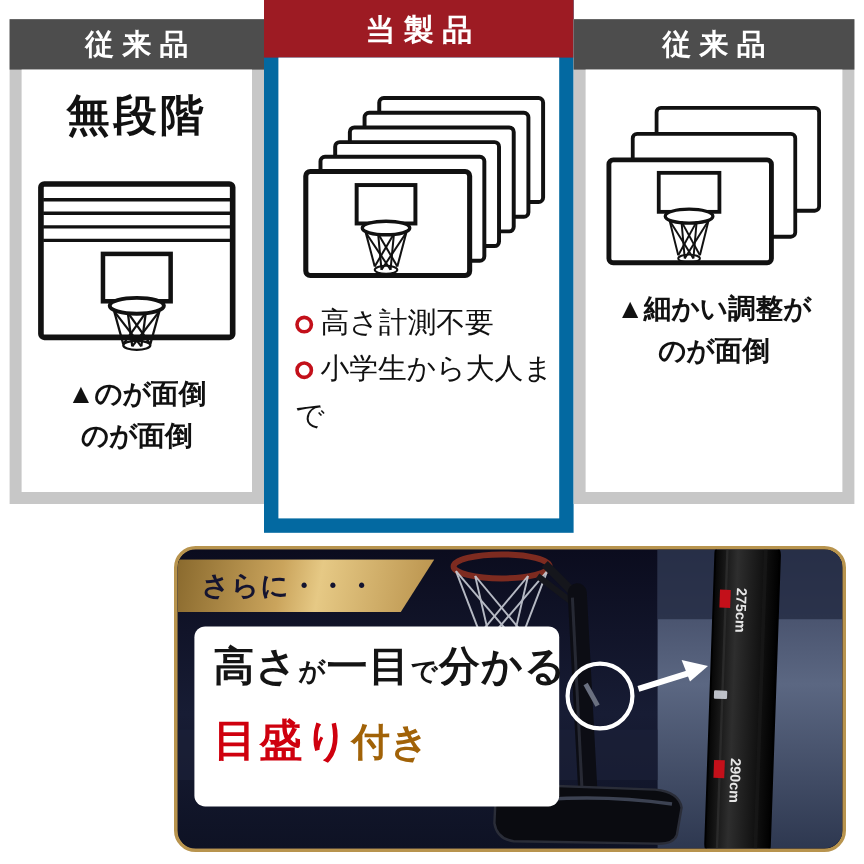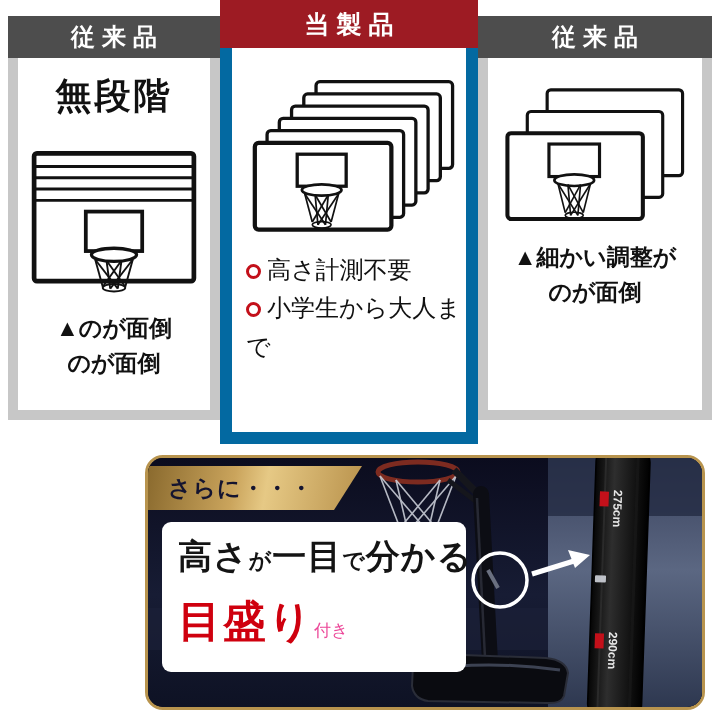--- a/index.html
+++ b/index.html
@@ -44,22 +44,22 @@
             background:linear-gradient(100deg,#8a6a2e 0%,#caa45c 40%,#e6c985 55%,#b9924c 100%);
             clip-path:polygon(0 0,100% 0,calc(100% - 28px) 100%,0 100%);
             display:flex; align-items:center; padding-left:20px;
             color:#141430; font-weight:800; font-size:23px; letter-spacing:1px;text-align:center; }
   .textbox { position:absolute; left:14px; top:64px; width:304px; height:150px; z-index:2;
              background:#fff; border-radius:9px; padding:16px 14px 0 16px; }
   .headline { color:#141414; font-weight:800; line-height:1.1; letter-spacing:1px; white-space:nowrap; }
   .h-big { font-size:34px; }
   .h-small { font-size:22px; }
   .subline { margin-top:18px; white-space:nowrap; }
-  .sub-red { color:#cf000e; font-size:43px; font-weight:800; letter-spacing:2px; }
-  .sub-black { color:#ec4899; font-size:17px; font-weight:400; }
+  .sub-red { color:#cf000e; font-size:36px; font-weight:800; letter-spacing:2px; }
+  .sub-black { color:#a16207; font-size:32px; font-weight:700; }
 
   svg text { font-family:"Liberation Sans","DejaVu Sans",sans-serif; }
 </style>
 </head>
 <body>
 
 <div class="stage">
 
   <section class="col col-side col-left">
     <div class="col-header">

